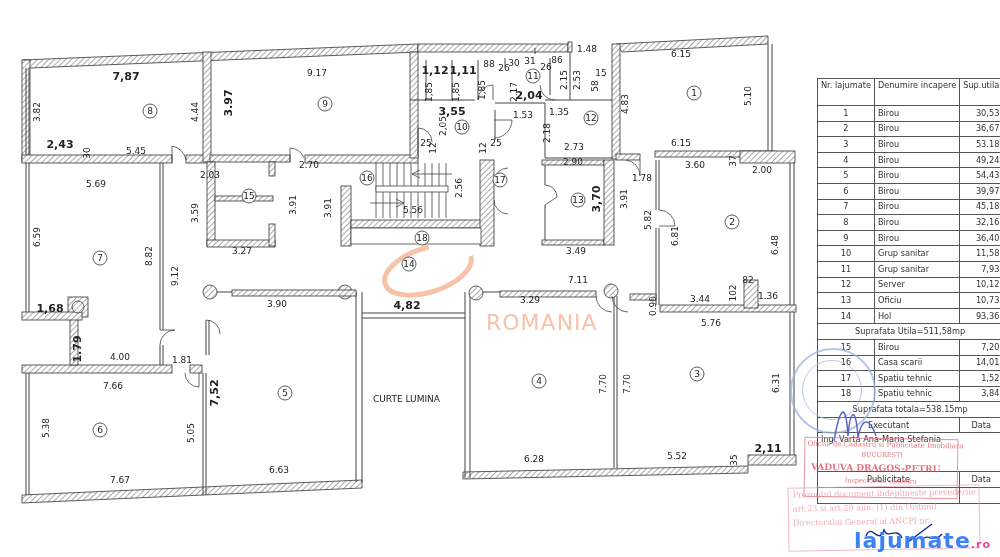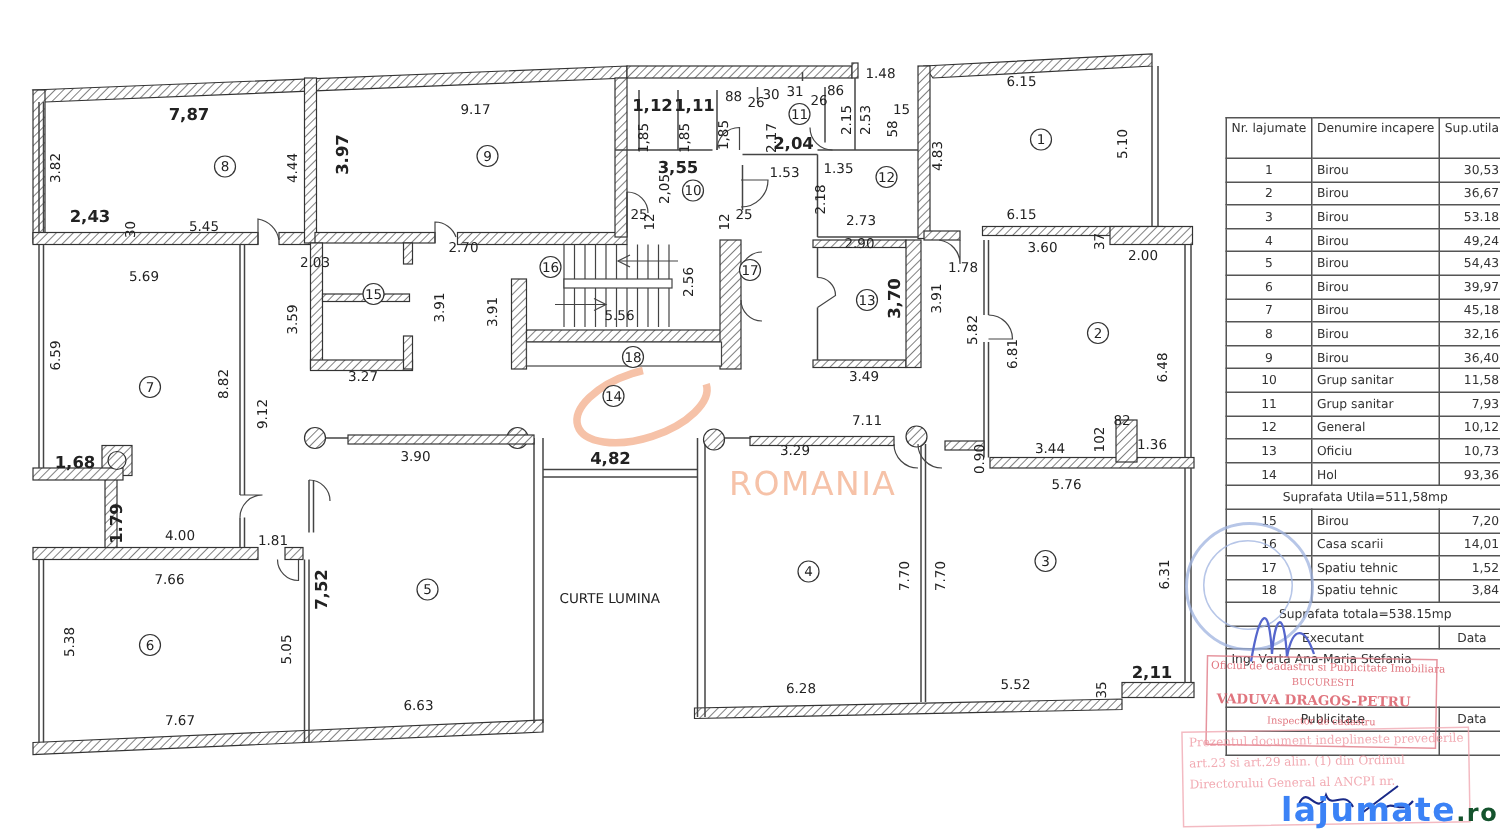--- a/index.html
+++ b/index.html
@@ -18,21 +18,21 @@
   #legend .full{text-align:center;}
   #legend .hdr td{height:26px;vertical-align:top;}
   #legend .tall td{height:38px;vertical-align:top;}
   .stamp-blue{position:absolute;left:790px;top:348px;width:82px;height:82px;border:2px solid #9fb3e0;border-radius:50%;opacity:.75;}
   .stamp-blue::after{content:"";position:absolute;left:10px;top:10px;width:58px;height:58px;border:1px solid #9fb3e0;border-radius:50%;}
   .stamp-red{position:absolute;left:804px;top:438px;width:152px;height:58px;border:1.5px solid #e07a86;opacity:.8;transform:rotate(1deg);}
   .stamp-red2{position:absolute;left:788px;top:486px;width:190px;height:62px;border:1.5px solid #f0a4ae;opacity:.75;transform:rotate(-1deg);}
   .stamp-text{position:absolute;font-family:"DejaVu Serif",serif;color:#d9535f;white-space:nowrap;}
   .sig{position:absolute;}
   .site-wm{position:absolute;left:854px;top:528px;font-size:22px;color:#d8d8d8;font-family:"DejaVu Sans",sans-serif;font-weight:bold;letter-spacing:1px;}
-  .site-wm span{color:#14532d;font-size:16px;}
+  .site-wm span{color:#ec4899;font-size:11px;}
 </style>
 </head>
 <body>
 
 <svg id="plan" viewBox="0 0 1000 557" xmlns="http://www.w3.org/2000/svg">
   <defs>
     <pattern id="hatch" width="4" height="4" patternUnits="userSpaceOnUse" patternTransform="rotate(45)">
       <rect width="4" height="4" fill="#fff"></rect>
       <line x1="0" y1="0" x2="0" y2="4" stroke="#555" stroke-width="1"></line>
     </pattern>
@@ -428,21 +428,21 @@
         <td>Grup sanitar</td>
         <td class="val">11,58</td>
       </tr>
       <tr>
         <td class="num">11</td>
         <td>Grup sanitar</td>
         <td class="val">7,93</td>
       </tr>
       <tr>
         <td class="num">12</td>
-        <td>General</td>
+        <td>Server</td>
         <td class="val">10,12</td>
       </tr>
       <tr>
         <td class="num">13</td>
         <td>Oficiu</td>
         <td class="val">10,73</td>
       </tr>
       <tr>
         <td class="num">14</td>
         <td>Hol</td>

